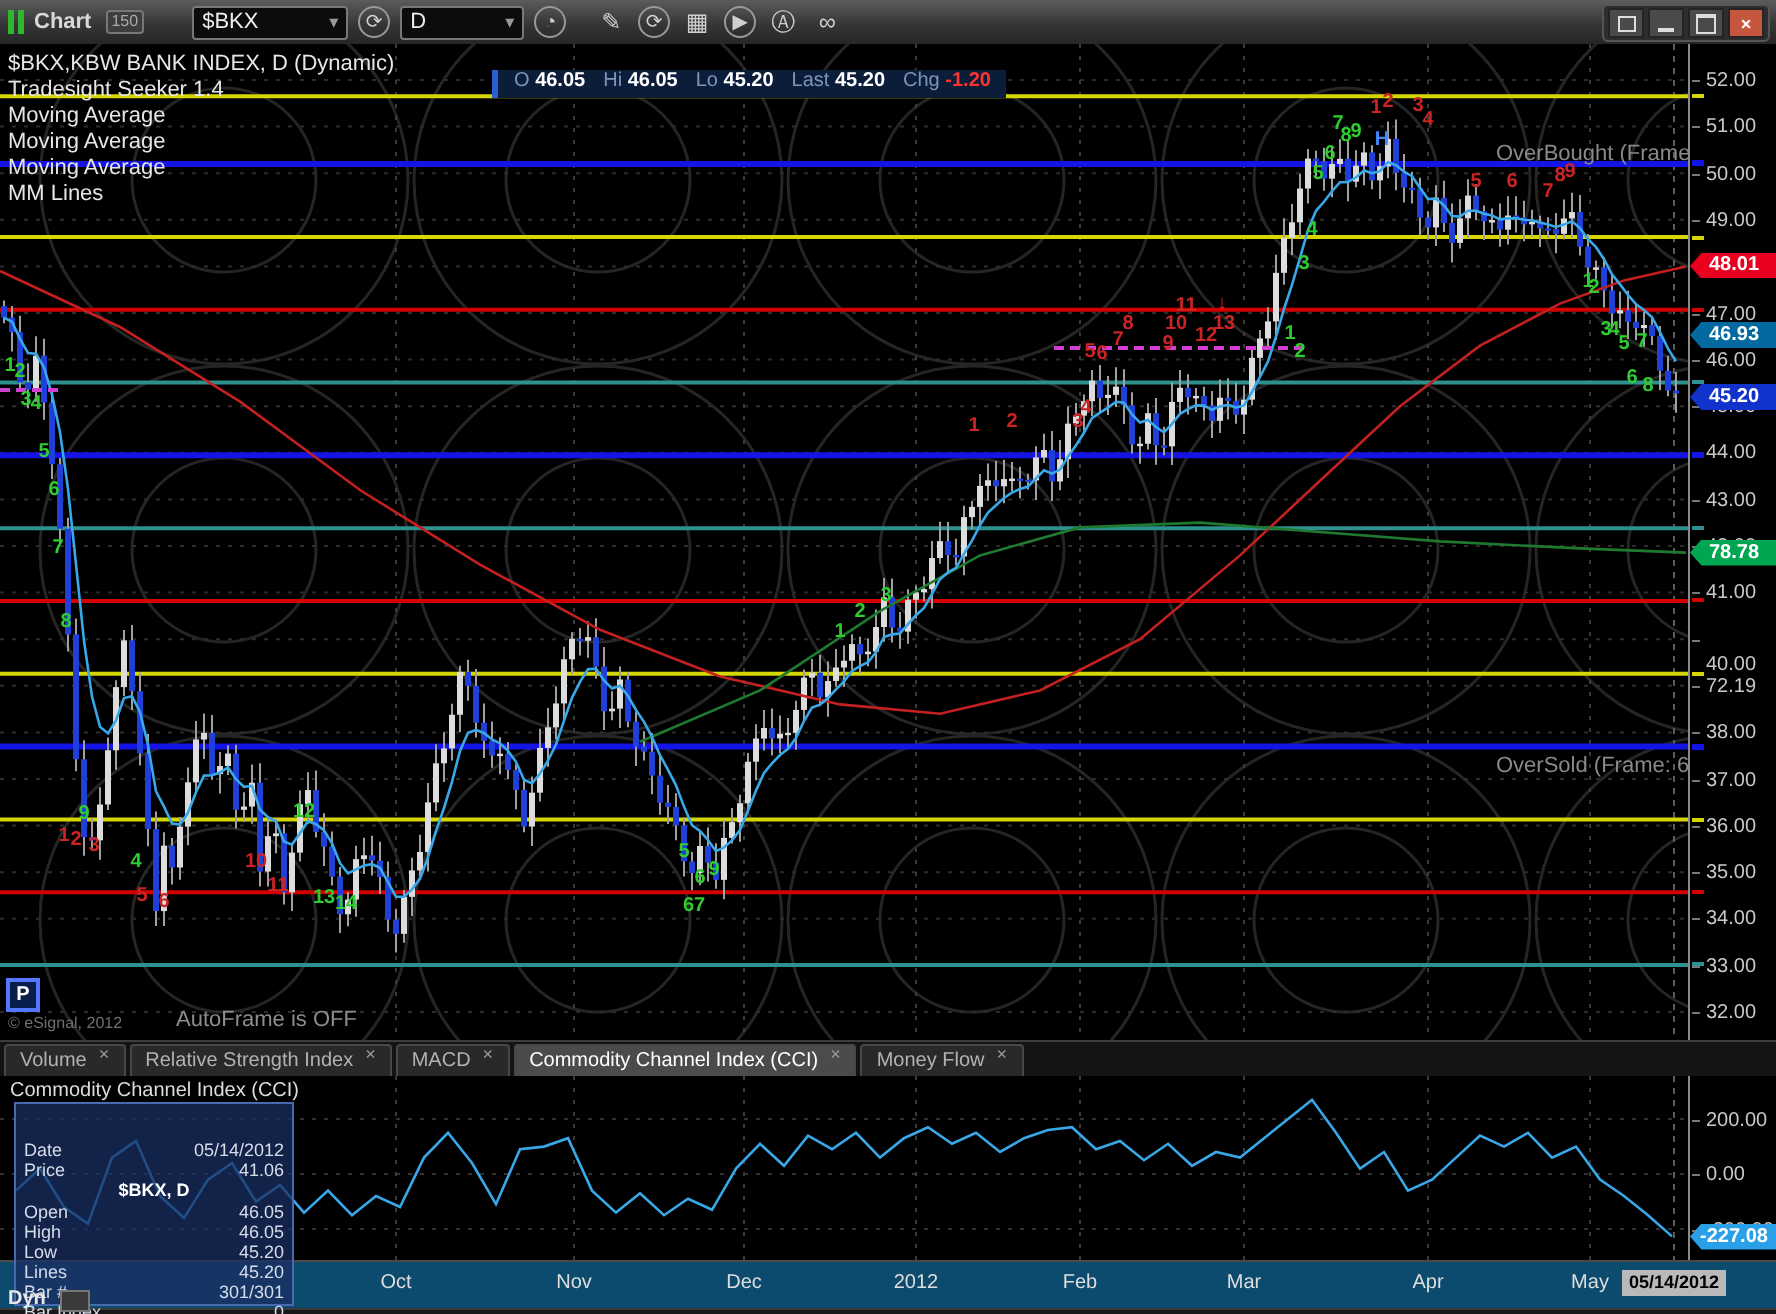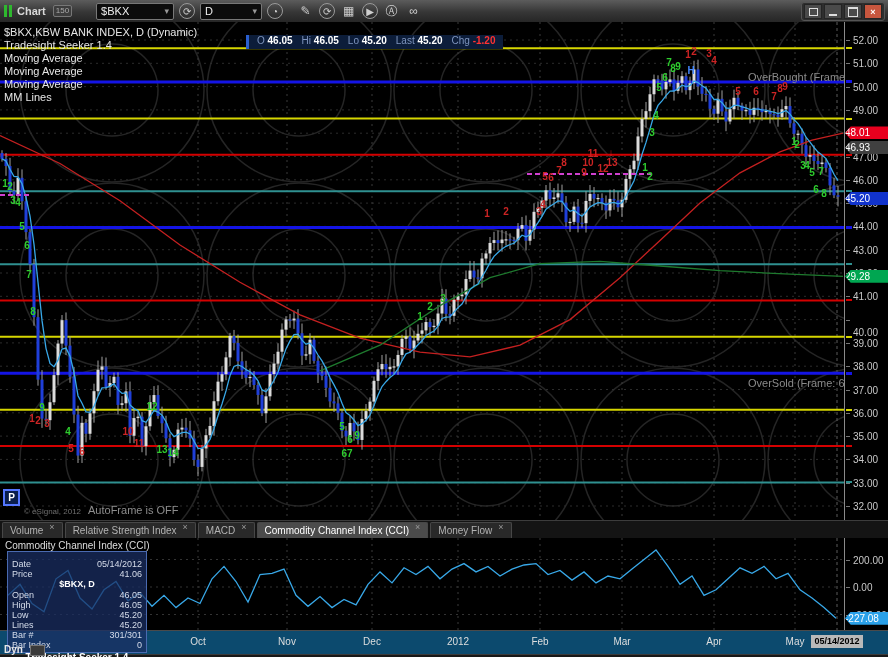--- a/index.html
+++ b/index.html
@@ -32,45 +32,45 @@
   #gfx{position:absolute;left:0;top:22px;pointer-events:none}
   .ov{position:absolute;color:#e6e6e6;font-size:11px;z-index:10;white-space:nowrap}
   .quote{position:absolute;left:246px;top:35px;height:14px;background:#0c1d3a;border-left:3px solid #2a5fd0;
     display:flex;font-size:10px;gap:9px;padding:0 8px;color:#7e94bd;z-index:10}
   .quote b{color:#fff}
   .quote .chg{color:#ff3232}
   .obos{position:absolute;color:#8a8a8a;font-size:11px;z-index:5}
   .pmark{position:absolute;left:3px;top:489px;width:13px;height:13px;background:#0a1e4d;
     border:2px solid #5577ff;color:#fff;font-size:10px;font-weight:bold;text-align:center;
     line-height:13px;z-index:10}
-  .copyr{position:absolute;left:24px;top:507px;color:#6f6f6f;font-size:8px;z-index:10}
+  .copyr{position:absolute;left:4px;top:507px;color:#6f6f6f;font-size:8px;z-index:10}
   .autof{position:absolute;left:88px;top:504px;color:#8d8d8d;font-size:11px;z-index:10}
   .anno{position:absolute;font-size:10px;font-weight:bold;z-index:8;transform:translate(-50%,-50%)}
   
   .axis{position:absolute;left:844px;top:22px;width:44px;height:608px;background:#000;
     border-left:1px solid #8a8a8a;box-sizing:border-box;z-index:20}
   .axlabel{position:absolute;left:8px;color:#c8c8c8;font-size:10px;white-space:nowrap}
   .axdash{position:absolute;left:1px;width:4px;height:1px;background:#777}
   .mmtick{position:absolute;left:1px;width:6px}
-  .badge{position:absolute;left:0;width:44px;height:13px;color:#fff;font-size:10px;font-weight:normal;
-    text-align:left;line-height:13px;clip-path:polygon(0 50%,13% 0,100% 0,100% 100%,13% 100%)}
+  .badge{position:absolute;left:0;width:44px;height:13px;color:#fff;font-size:10px;font-weight:bold;
+    text-align:center;line-height:13px;clip-path:polygon(0 50%,13% 0,100% 0,100% 100%,13% 100%)}
   
   .tabbar{position:absolute;left:0;top:520px;width:888px;height:18px;background:#141414;
     border-top:1px solid #3c3c3c;display:flex;align-items:flex-end;gap:2px;
     padding:2px 0 0 2px;box-sizing:border-box;z-index:30}
   .tab{height:15px;background:#292929;border:1px solid #474747;border-bottom:none;
     border-radius:2px 2px 0 0;color:#b2b2b2;font-size:10px;display:flex;align-items:center;
     padding:0 7px;gap:6px;white-space:nowrap}
   .tab.active{background:#4b4b4b;color:#fff}
   .tab .x{font-size:9px;color:#999;align-self:flex-start;line-height:9px}
   
   .cci-header{position:absolute;left:5px;top:540px;color:#ddd;font-size:10px;z-index:12}
   .dwin{position:absolute;left:7px;top:551px;width:140px;height:102px;background:rgba(26,46,98,.74);
     border:1px solid #4a6ab0;box-sizing:border-box;font-size:9px;color:#d5dcea;
-    padding:7px 4px;z-index:12}
+    padding:18px 4px;z-index:12}
   .dwin .row{display:flex;justify-content:space-between;height:10px;line-height:10px}
   .dwin .sym{text-align:center;font-weight:bold;color:#fff;height:11px;line-height:11px}
   .dwin .foot{text-align:center;font-weight:bold;color:#fff;font-size:10px;margin-top:2px}
   .dyn{position:absolute;left:4px;top:644px;color:#e8e8e8;font-size:10px;font-weight:bold;z-index:13}
   .dynicon{position:absolute;left:30px;top:645px;width:13px;height:9px;background:#3a3a3a;
     border:1px solid #777;z-index:13}
   
   .timeaxis{position:absolute;left:0;top:630px;width:888px;height:23px;background:#0c4a6e;
     border-top:1px solid #4a4a4a;border-bottom:1px solid #3a3a3a;z-index:11}
   .month{position:absolute;top:5px;color:#dedede;font-size:10px;transform:translateX(-50%);white-space:nowrap}
@@ -684,21 +684,21 @@
     <div class="axlabel" style="top:199.4px">44.00</div>
     <div class="axdash" style="top:227.70000000000002px"></div>
     <div class="axlabel" style="top:222.70000000000002px">43.00</div>
     <div class="axdash" style="top:251px"></div>
     <div class="axlabel" style="top:246px">42.00</div>
     <div class="axdash" style="top:274.3px"></div>
     <div class="axlabel" style="top:269.3px">41.00</div>
     <div class="axdash" style="top:297.6px"></div>
     <div class="axlabel" style="top:305px">40.00</div>
     <div class="axdash" style="top:320.90000000000003px"></div>
-    <div class="axlabel" style="top:315.90000000000003px">39.00</div>
+    <div class="axlabel" style="top:315.90000000000003px">72.19</div>
     <div class="axdash" style="top:344.2px"></div>
     <div class="axlabel" style="top:339.2px">38.00</div>
     <div class="axdash" style="top:367.5px"></div>
     <div class="axlabel" style="top:362.5px">37.00</div>
     <div class="axdash" style="top:390.8px"></div>
     <div class="axlabel" style="top:385.8px">36.00</div>
     <div class="axdash" style="top:414.1px"></div>
     <div class="axlabel" style="top:409.1px">35.00</div>
     <div class="axdash" style="top:437.40000000000003px"></div>
     <div class="axlabel" style="top:432.40000000000003px">34.00</div>
@@ -713,23 +713,23 @@
     <div class="mmtick" style="top:168.21700000000004px;height:2px;background:#2f9090"></div>
     <div class="mmtick" style="top:204.06499999999994px;height:3px;background:#1414e6"></div>
     <div class="mmtick" style="top:241.14599999999996px;height:2px;background:#2f9090"></div>
     <div class="mmtick" style="top:277.494px;height:2px;background:#d40000"></div>
     <div class="mmtick" style="top:313.84200000000004px;height:2px;background:#d6d600"></div>
     <div class="mmtick" style="top:349.68999999999994px;height:3px;background:#1414e6"></div>
     <div class="mmtick" style="top:386.77099999999996px;height:2px;background:#d6d600"></div>
     <div class="mmtick" style="top:423.119px;height:2px;background:#d40000"></div>
     <div class="mmtick" style="top:459.46700000000004px;height:2px;background:#2f9090"></div>
     <div class="badge" style="top:104.46700000000006px;background:#e8001e">48.01</div>
-    <div class="badge" style="top:119px;background:#404040">46.93</div>
+    <div class="badge" style="top:139px;background:#0369a1">46.93</div>
     <div class="badge" style="top:169.93999999999994px;background:#1133cc">45.20</div>
-    <div class="badge" style="top:247.76200000000003px;background:#00a651">29.28</div>
+    <div class="badge" style="top:247.76200000000003px;background:#00a651">78.78</div>
     <div class="axdash" style="top:537.5px"></div>
     <div class="axlabel" style="top:532.5px">200.00</div>
     <div class="axdash" style="top:565px"></div>
     <div class="axlabel" style="top:560px">0.00</div>
     <div class="axdash" style="top:592.5px"></div>
     <div class="axlabel" style="top:587.5px">-200.00</div>
     <div class="badge" style="top:589.7235000000001px;background:#2aa0e8">-227.08</div>
   </div>
 
 <div class="tabbar" id="tabbar">

